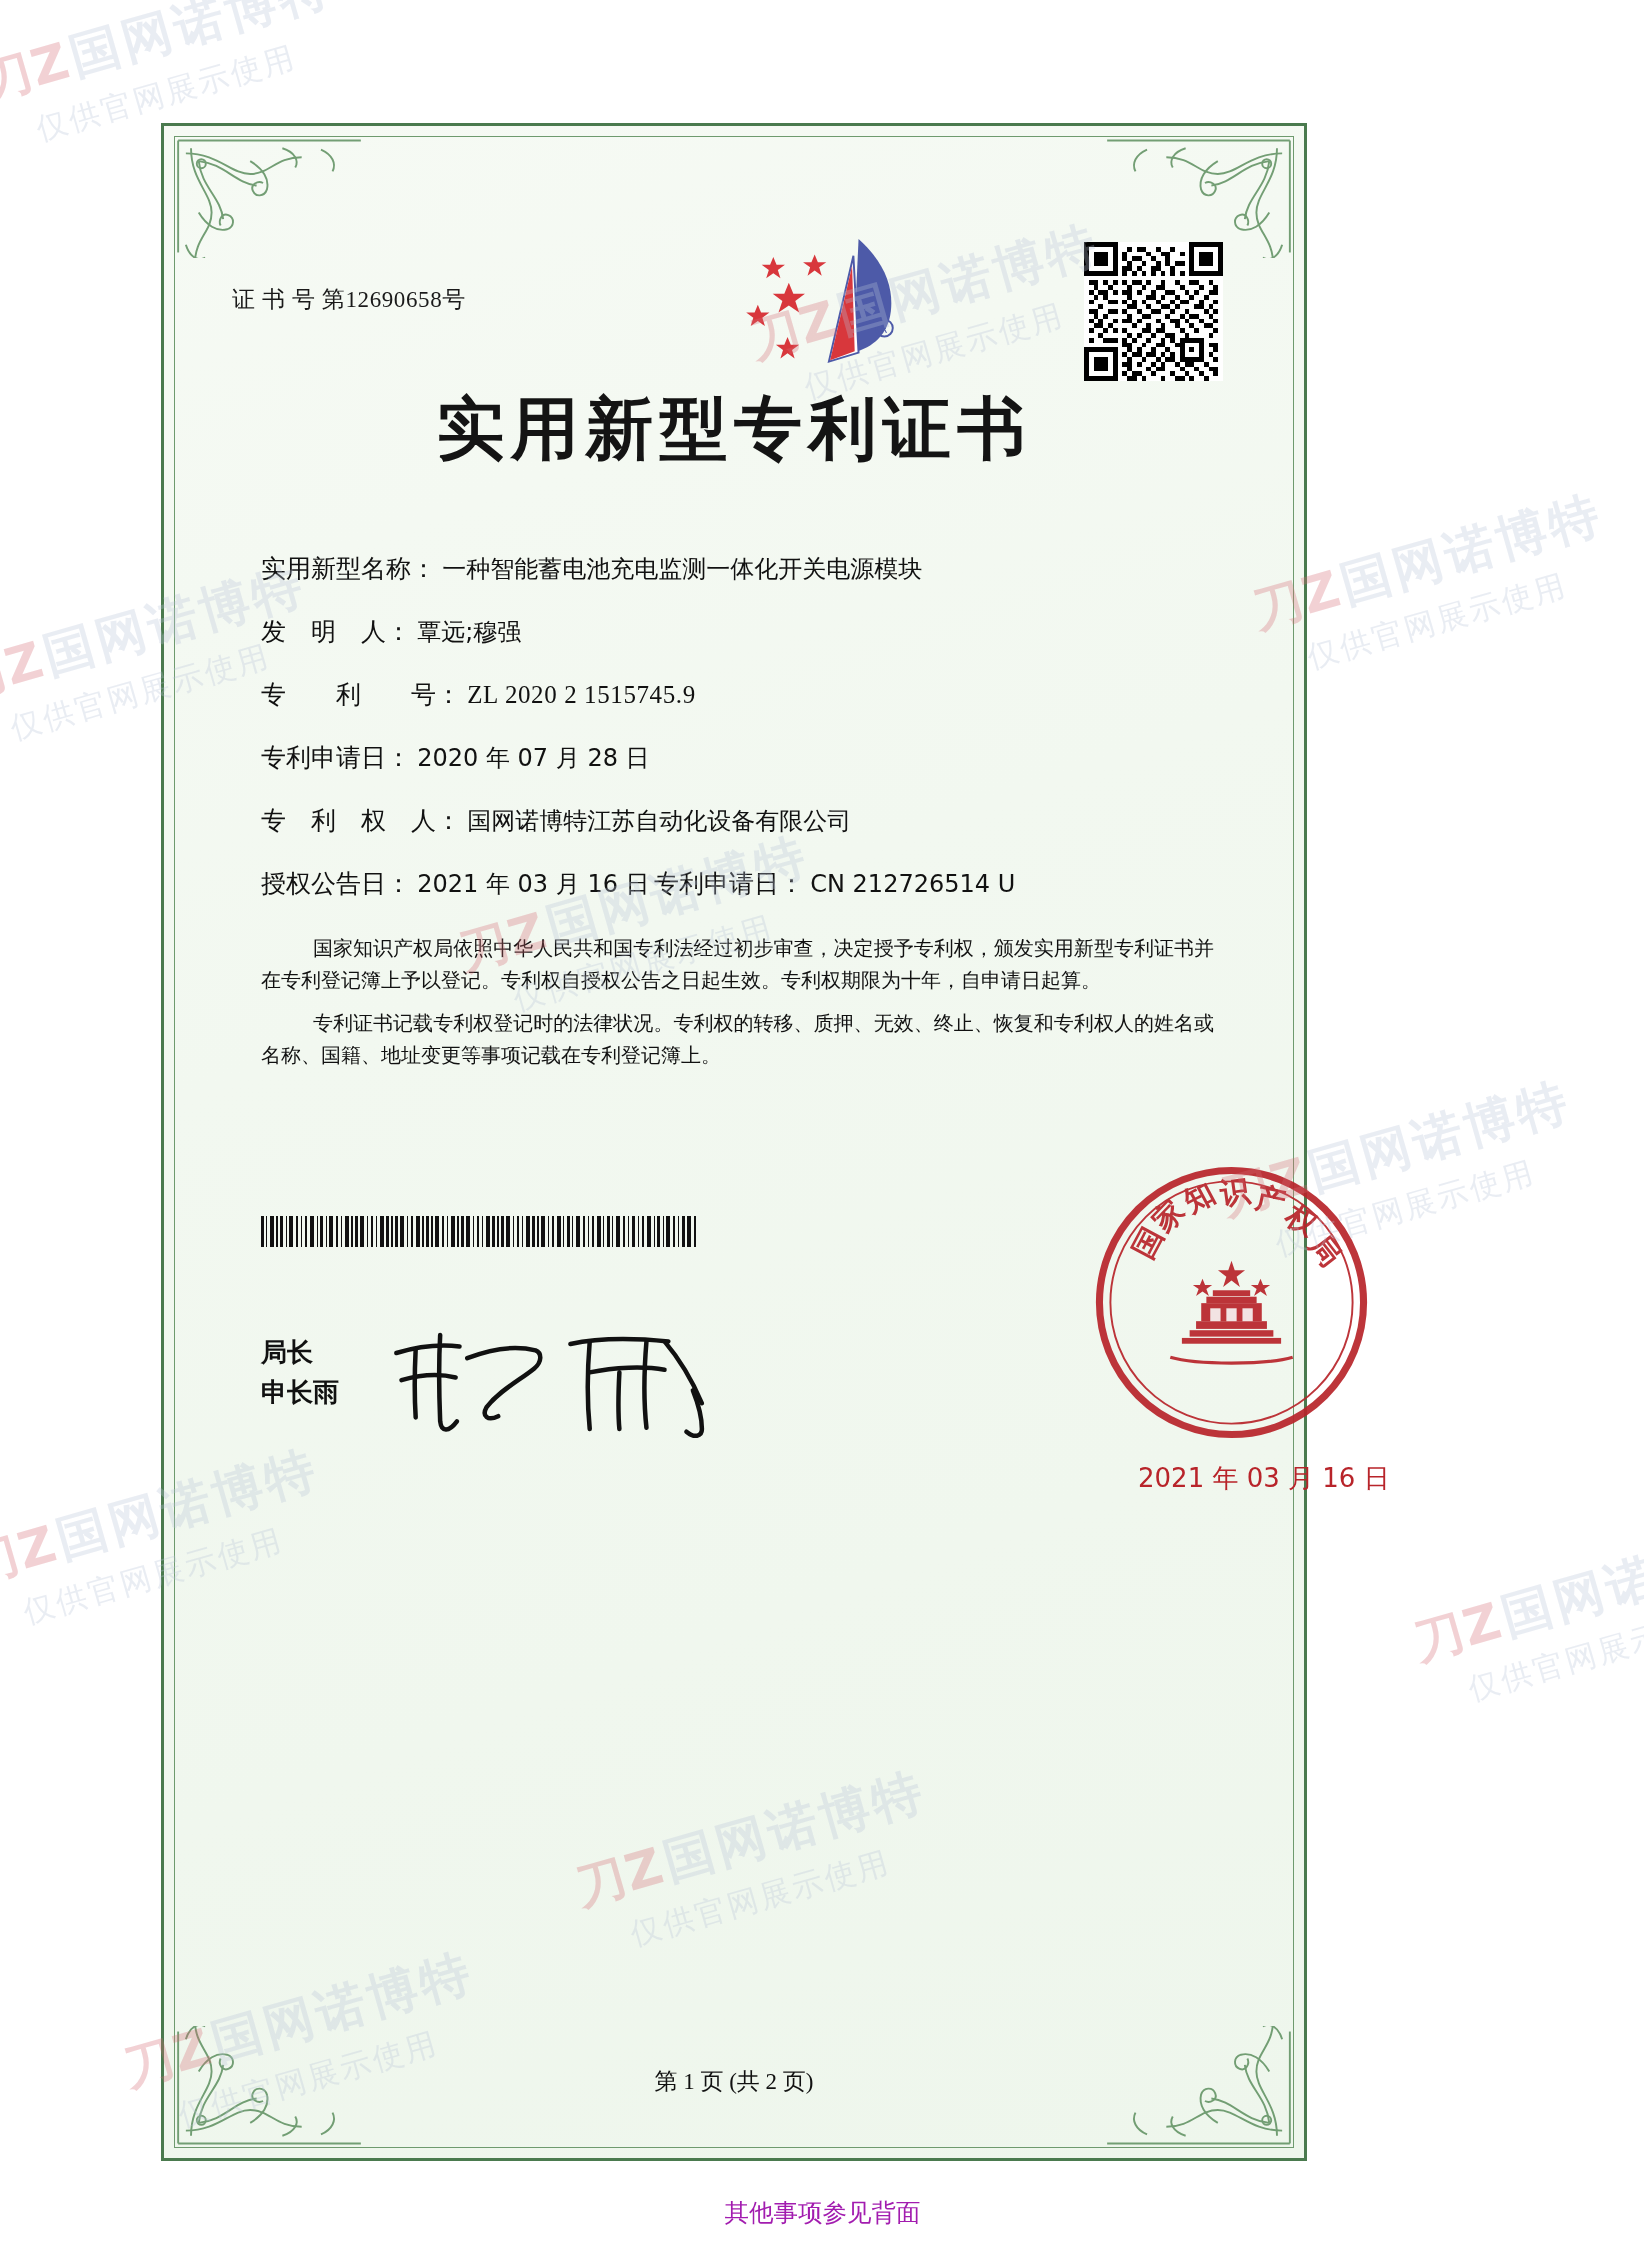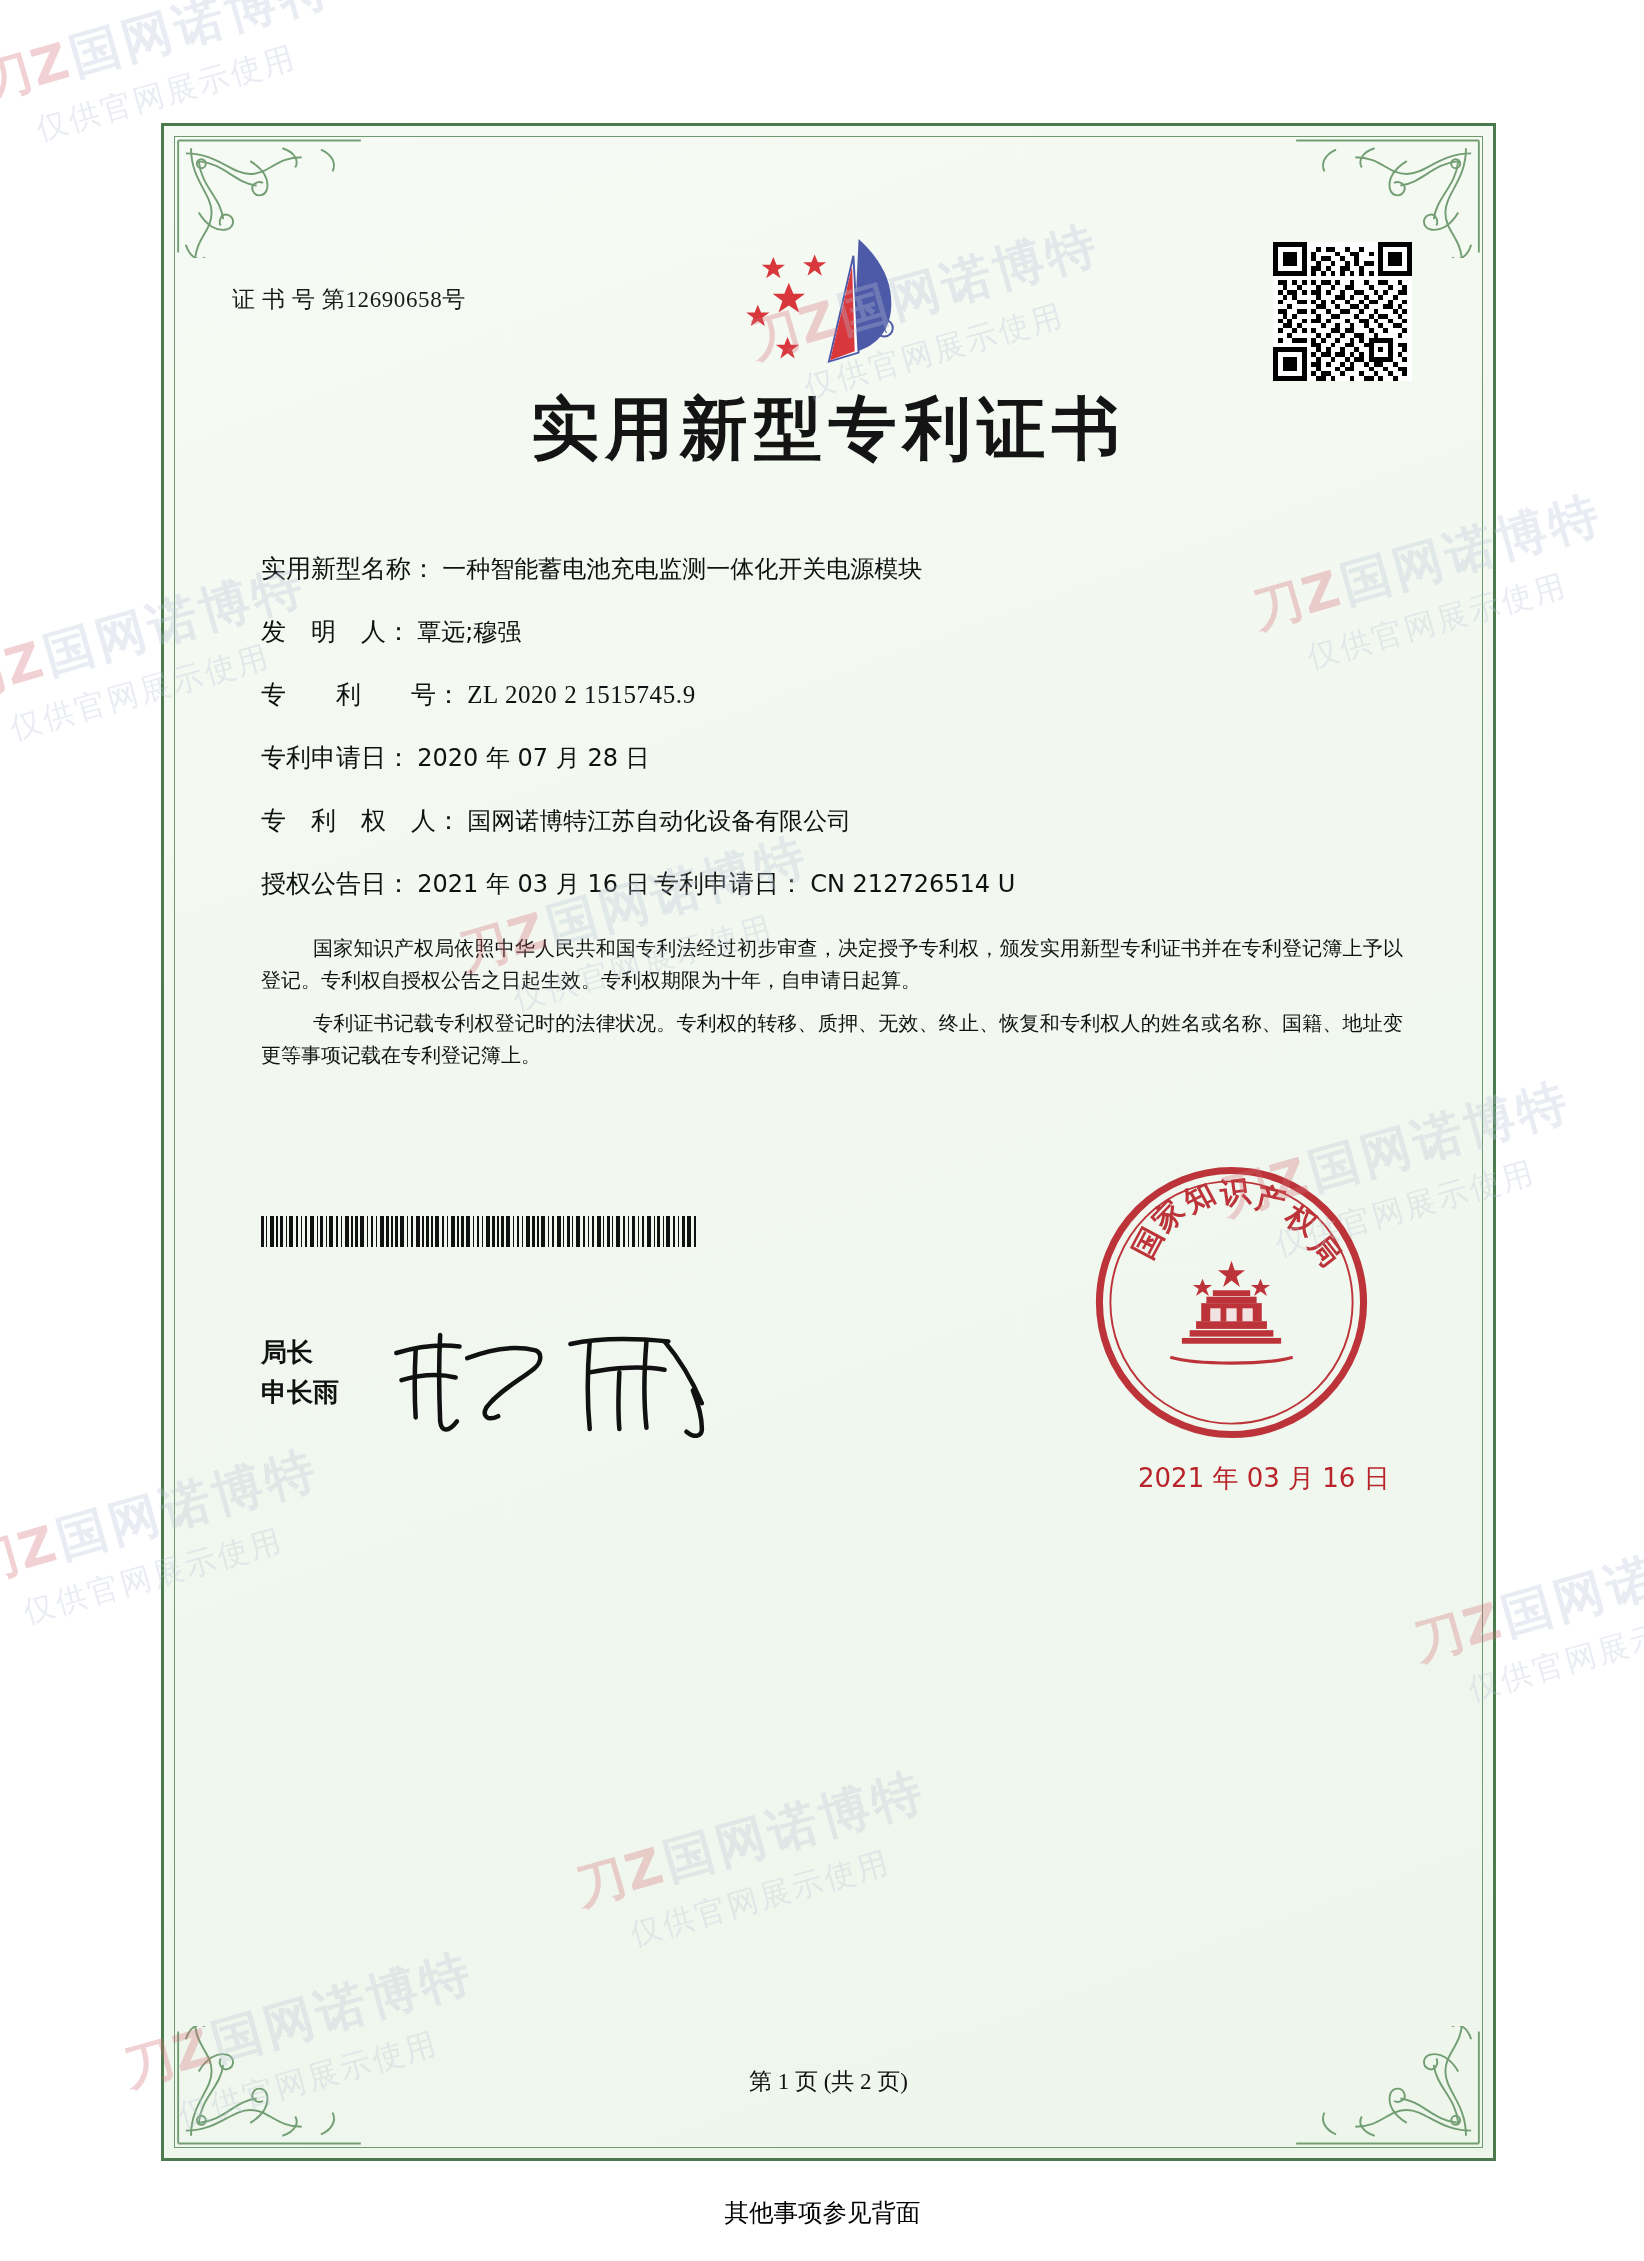--- a/index.html
+++ b/index.html
@@ -21,21 +21,21 @@
     left: 0; top: 0;
     width: 1645px;
     height: 2261px;
     background: #ffffff;
   }
 
   .cert {
     position: absolute;
     left: 161px;
     top: 123px;
-    width: 1335px;
+    width: 1146px;
     height: 2038px;
     background: linear-gradient(160deg, #f6faf4 0%, #f2f8f0 40%, #eef6ec 100%);
     border: 3.2px solid #4a7a4e;
     box-sizing: border-box;
     padding-left: 13px;
   }
   .cert-inner {
     position: absolute;
     left: 10.3px; top: 10.3px; right: 10.3px; bottom: 10.3px;
     border: 1.3px solid #6e9a6e;
@@ -204,21 +204,21 @@
     text-align: center;
     font-size: 23px;
     color: #111;
   }
   .back-note {
     position: absolute;
     left: 0; right: 0;
     top: 2196px;
     text-align: center;
     font-size: 24.5px;
-    color: #000000;
+    color: #a21caf;
     font-family: "DejaVu Sans", sans-serif;
   }
 
   
   .wm-layer {
     position: absolute;
     left: 0; top: 0;
     width: 1645px; height: 2261px;
     pointer-events: none;
     overflow: hidden;

